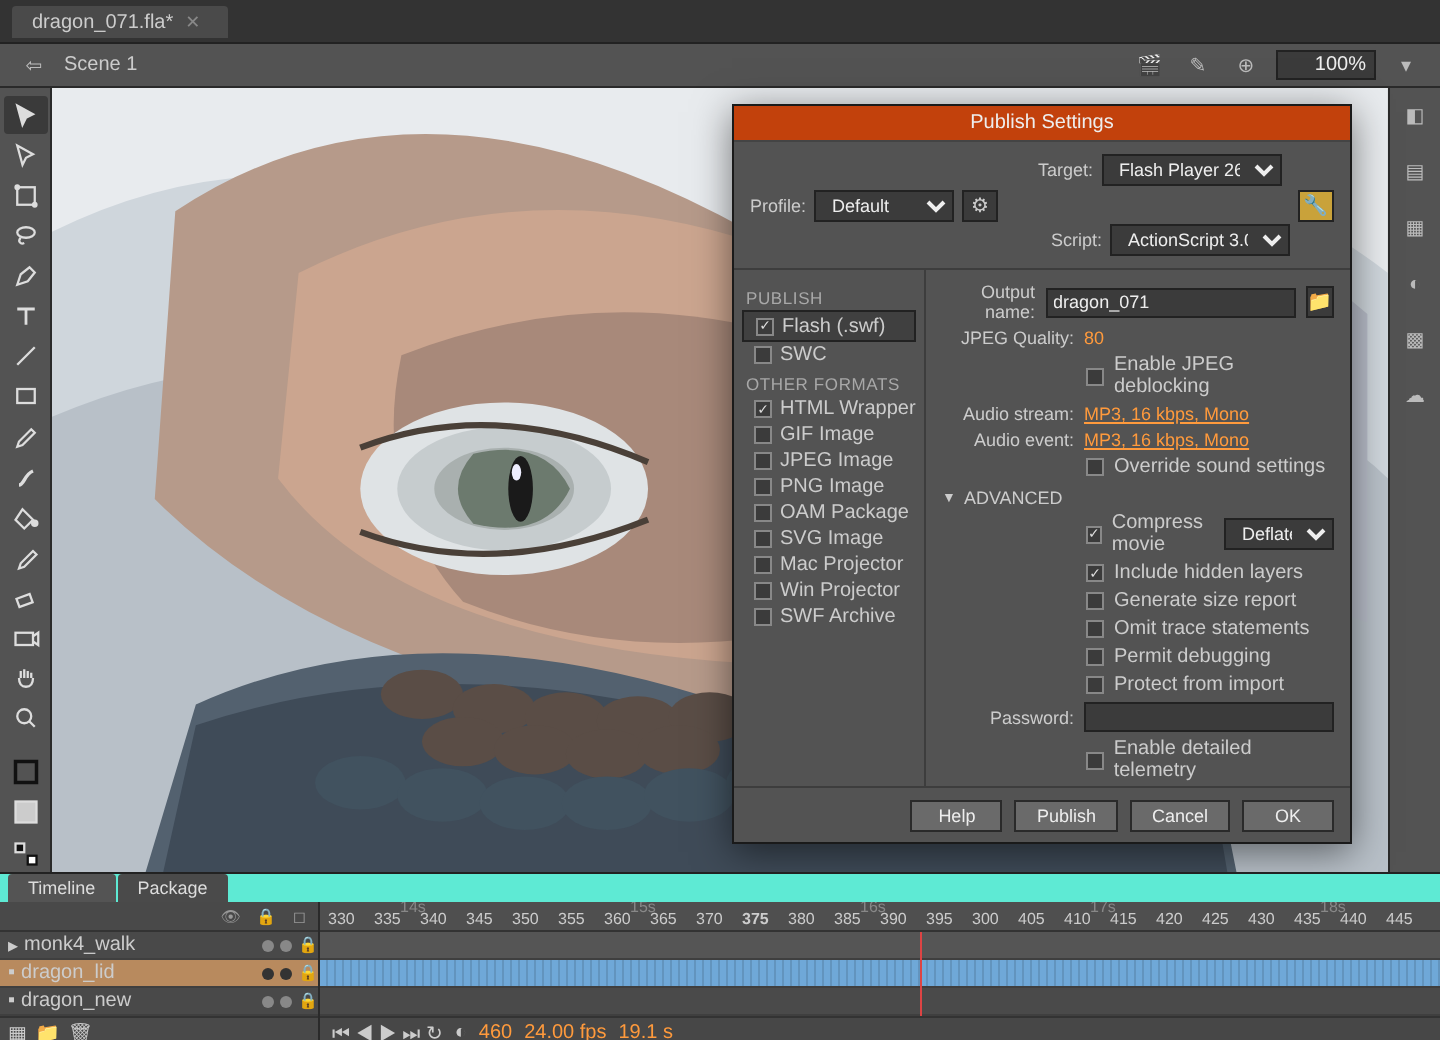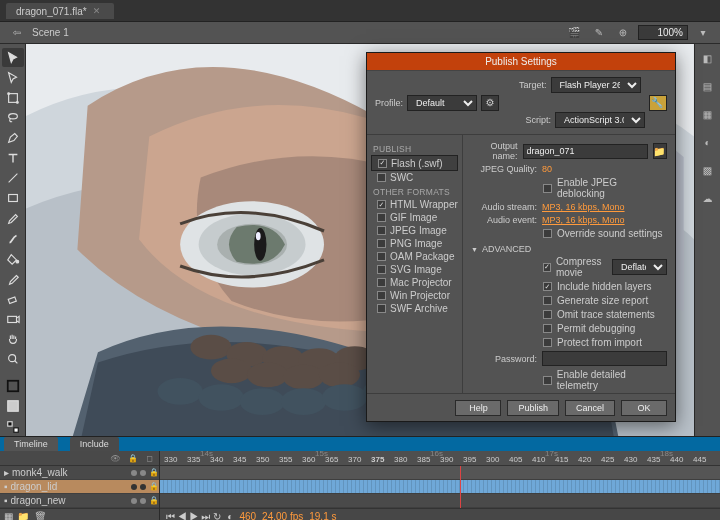--- a/index.html
+++ b/index.html
@@ -41,21 +41,21 @@
 .txtin{background:#3b3b3b;border:1px solid #222;color:#eee;padding:1px 3px;font-size:9px;height:15px}
 .frow .val{color:#ff9a3c;font-size:9px}
 .link{color:#ff9a3c;font-size:9px;text-decoration:underline;cursor:pointer}
 .sect{color:#ccc;font-size:9px;margin:5px 0 2px 0;display:flex;align-items:center;gap:4px}
 .sect::before{content:"▼";font-size:7px;color:#ccc}
 .indent{margin-left:72px}
 .muted{color:#888}
 .dlg-foot{height:28px;border-top:1px solid #3d3d3d;display:flex;align-items:center;justify-content:flex-end;gap:6px;padding:0 8px}
 .btn{background:#6a6a6a;border:1px solid #2a2a2a;color:#eee;padding:2px 10px;font-size:9px;cursor:pointer;min-width:46px;text-align:center}
 .timeline{position:absolute;left:0;right:0;bottom:0;height:84px;background:#444;border-top:1px solid #222;display:flex;flex-direction:column}
-.tl-tabs{height:17px;display:flex;align-items:flex-end;padding-left:4px;gap:12px;background:#0369a1}
+.tl-tabs{height:17px;display:flex;align-items:flex-end;padding-left:4px;gap:1px;background:#5eead4}
 .tl-tab{background:#4a4a4a;padding:2px 10px;font-size:9px;color:#ddd;border-radius:2px 2px 0 0;cursor:pointer}
 .tl-tab.active{background:#545454}
 .tl-main{flex:1;display:flex}
 .tl-layers{width:160px;background:#494949;border-right:1px solid #2a2a2a;display:flex;flex-direction:column}
 .tl-lhdr{height:15px;display:flex;align-items:center;justify-content:flex-end;gap:8px;padding:0 6px;border-bottom:1px solid #333}
 .tl-lhdr span{font-size:8px;color:#999}
 .layer{height:14px;display:flex;align-items:center;padding-left:4px;gap:3px;font-size:9px;color:#ddd;border-bottom:1px solid #3f3f3f}
 .layer.active{background:#b88a5e;color:#111}
 .layer .dot{width:6px;height:6px;border-radius:50%;background:#888}
 .layer .lock{font-size:8px;color:#888}
@@ -394,21 +394,21 @@
     <span class="btn">Help</span>
     <span class="btn">Publish</span>
     <span class="btn">Cancel</span>
     <span class="btn">OK</span>
   </div>
 </div>
 
 <div class="timeline">
   <div class="tl-tabs">
     <div class="tl-tab active">Timeline</div>
-    <div class="tl-tab">Include</div>
+    <div class="tl-tab">Package</div>
   </div>
   <div class="tl-main">
     <div class="tl-layers">
       <div class="tl-lhdr">
           <span>👁</span>
           <span>🔒</span>
           <span>◻</span>
         </div>
       <div class="layer">
           <span>▸</span>

